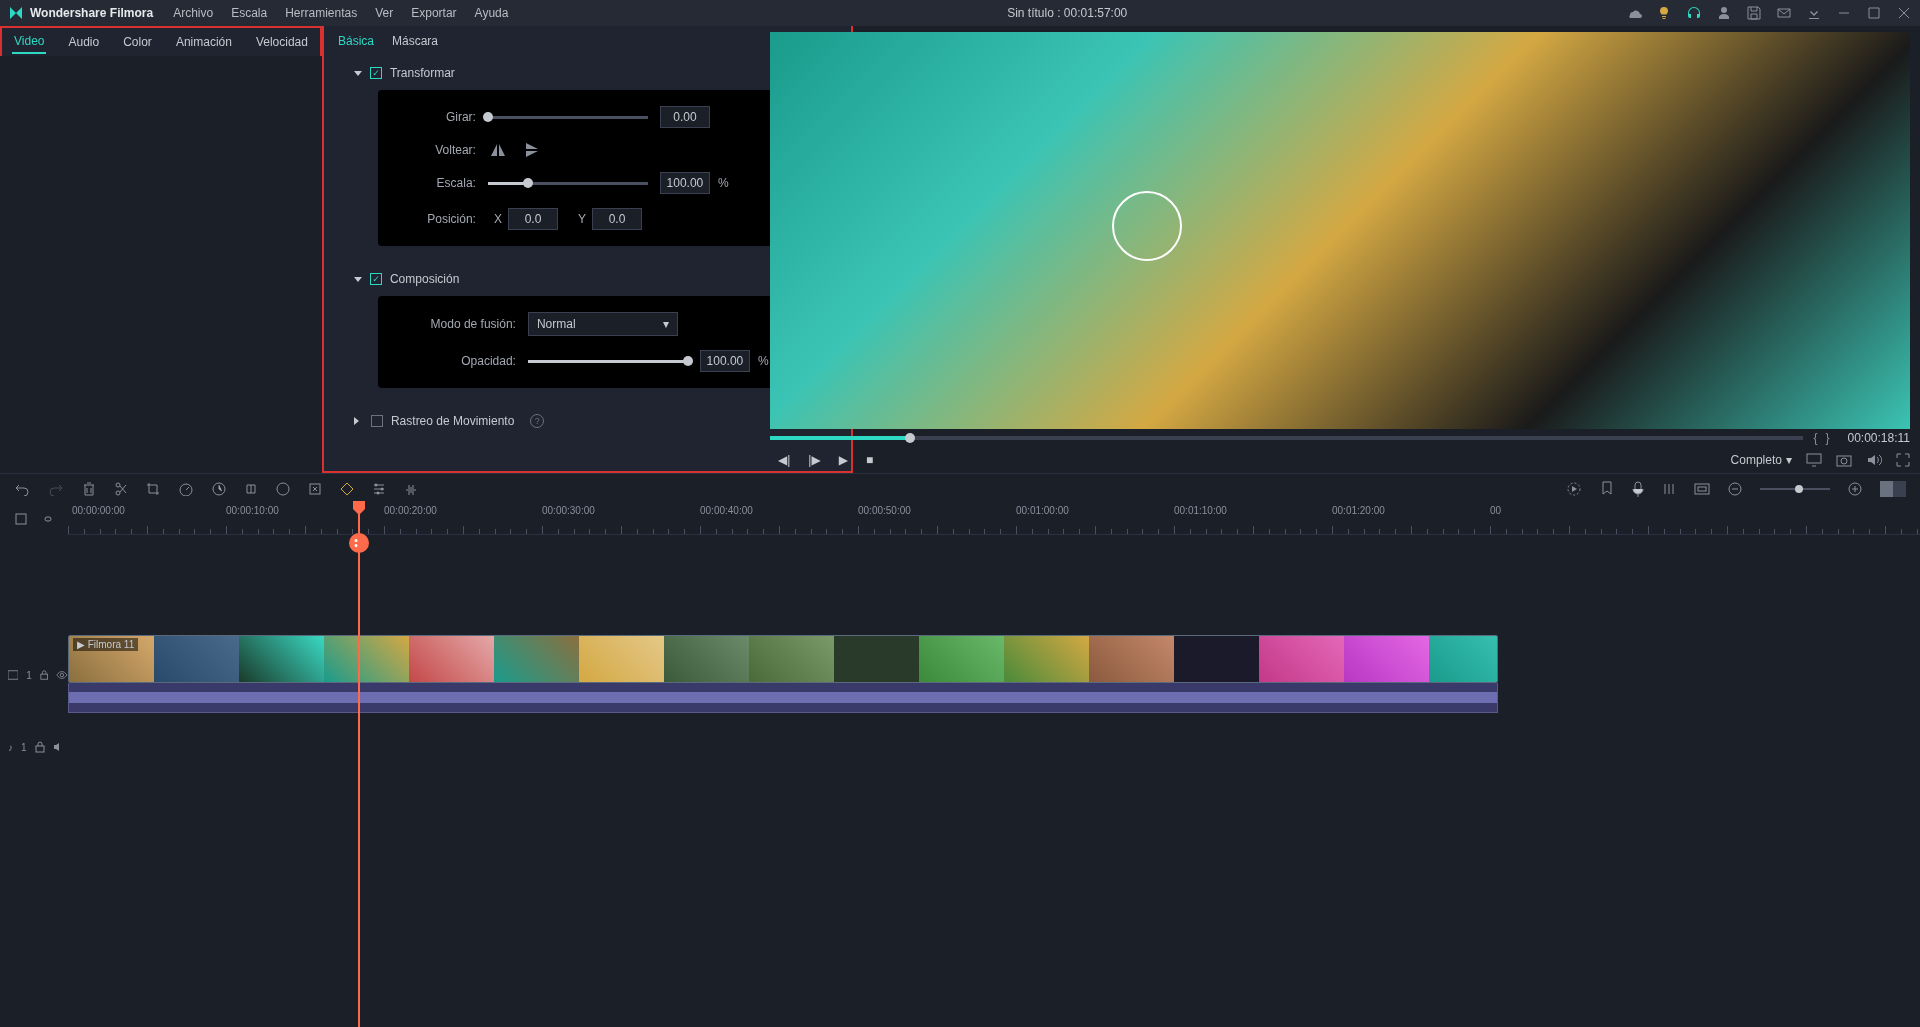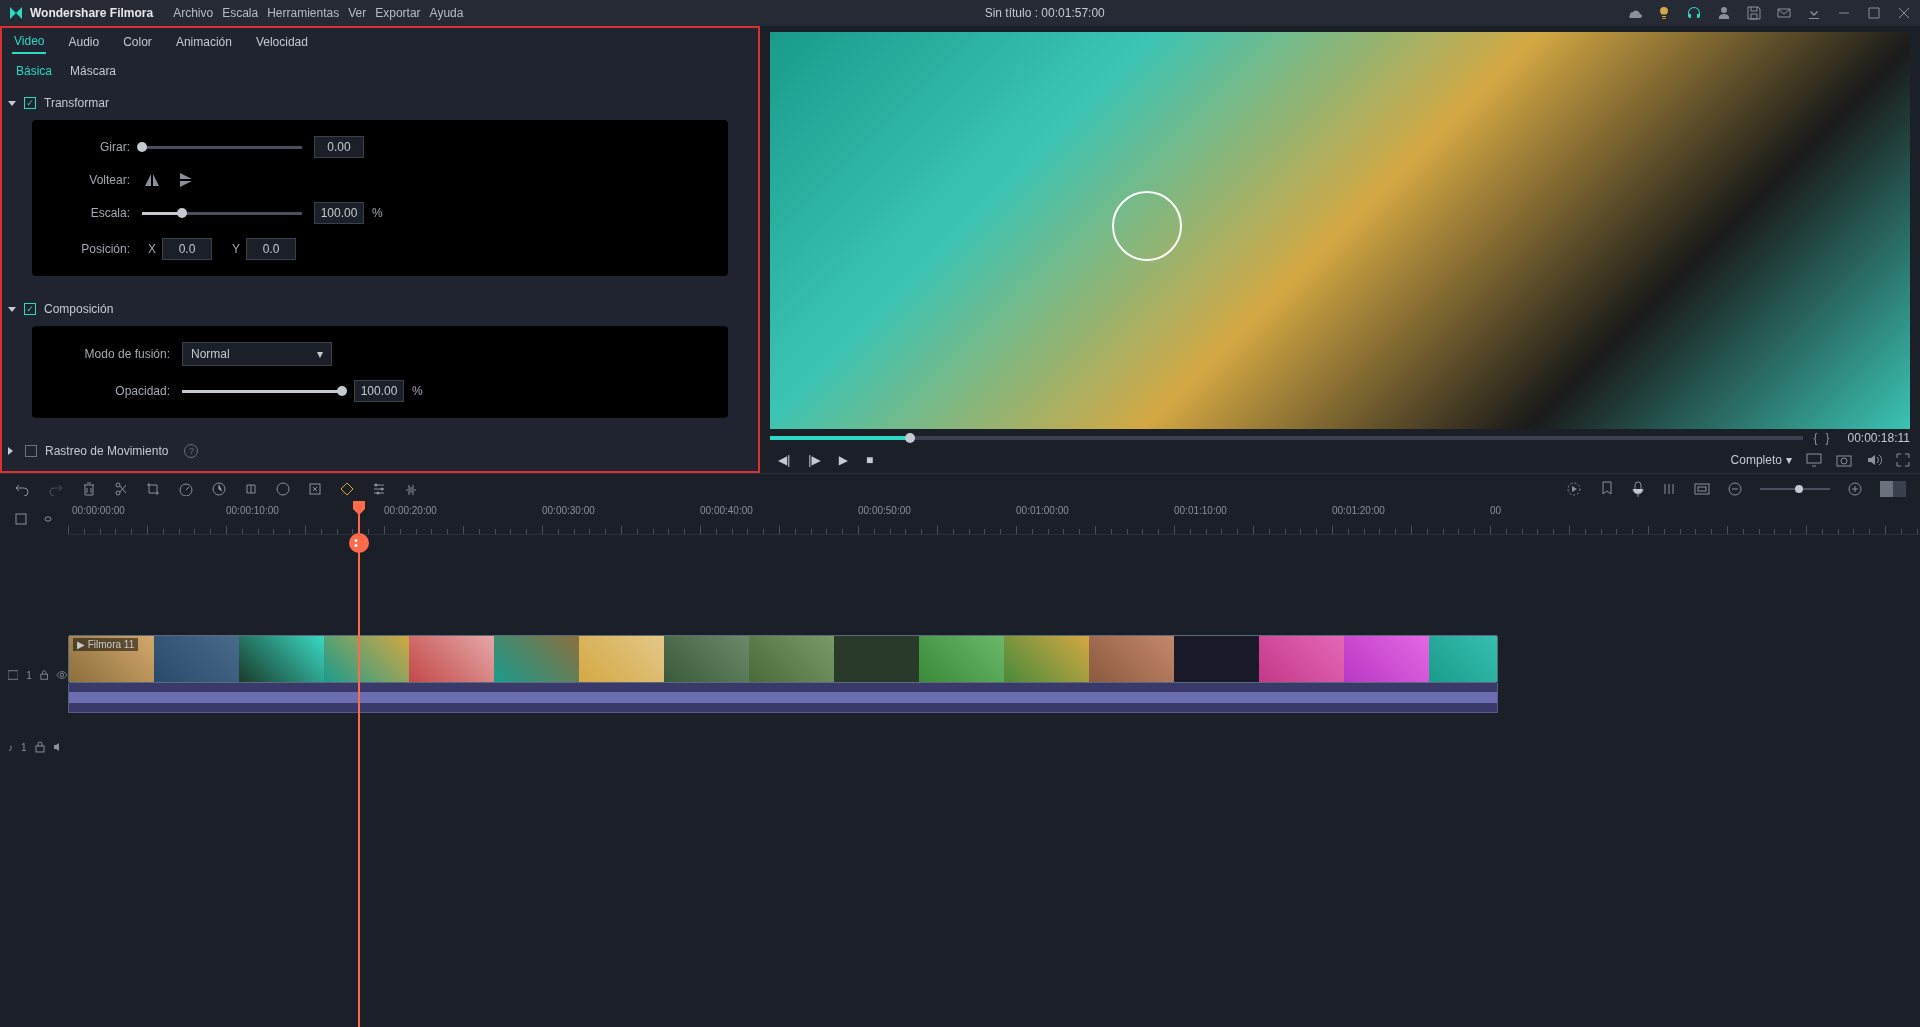--- a/index.html
+++ b/index.html
@@ -2,43 +2,43 @@
 <html><head>
 <meta charset="utf-8">
 <style>
 * { margin: 0; padding: 0; box-sizing: border-box; font-family: Arial, sans-serif; }
 body { background: #1a1f28; color: #c5c9d0; font-size: 12px; width: 1920px; height: 1027px; overflow: hidden; }
 
 
 .titlebar { height: 26px; background: #252a35; display: flex; align-items: center; padding: 0 8px; }
 .logo { width: 16px; height: 16px; margin-right: 6px; }
 .app-name { font-weight: bold; color: #e6e8eb; margin-right: 20px; }
-.menu-items { display: flex; gap: 9px; }
+.menu-items { display: flex; gap: 18px; }
 .menu-item { color: #b8bcc4; cursor: pointer; }
 .title-center { flex: 1; text-align: center; color: #c5c9d0; }
 .title-right { display: flex; gap: 14px; align-items: center; }
 .title-right svg, .title-right span.icon { width: 16px; height: 16px; cursor: pointer; }
 
 
 .main { display: flex; height: 447px; }
-.left-panel { width: 760px; display: flex; flex-direction: column; }
+.left-panel { width: 760px; display: flex; flex-direction: row; }
 .right-panel { flex: 1; padding: 6px 10px 0 10px; display: flex; flex-direction: column; }
 
 
 .prop-tabs { height: 30px; border: 2px solid #d93030; border-bottom: none; display: flex; align-items: center; padding: 0 10px; gap: 20px; background: #1f2430; }
 .prop-tab { cursor: pointer; padding: 4px 2px; }
 .prop-tab.active { color: #2ed9c3; border-bottom: 2px solid #2ed9c3; }
 
 
 .prop-body { flex: 1; border: 2px solid #d93030; border-top: none; background: #1f2430; display: flex; flex-direction: column; }
 .sub-tabs { display: flex; gap: 18px; padding: 8px 14px 6px 14px; }
 .sub-tab { cursor: pointer; }
 .sub-tab.active { color: #2ed9c3; }
 
-.section { padding: 6px 6px; }
+.section { padding: 6px 30px; }
 .section-header { display: flex; align-items: center; gap: 8px; padding: 6px 0; cursor: pointer; }
 .section-header .arrow { width: 0; height: 0; border-left: 4px solid transparent; border-right: 4px solid transparent; border-top: 5px solid #c5c9d0; }
 .section-header .arrow.collapsed { border-top: none; border-bottom: none; border-left: 5px solid #c5c9d0; border-top: 4px solid transparent; border-bottom: 4px solid transparent; }
 .checkbox { width: 12px; height: 12px; border: 1px solid #2ed9c3; display: inline-flex; align-items: center; justify-content: center; }
 .checkbox.checked::after { content: '✓'; color: #2ed9c3; font-size: 9px; }
 .checkbox-empty { width: 12px; height: 12px; border: 1px solid #6a7280; }
 
 .section-content { background: #000000; border-radius: 4px; margin: 4px 24px 8px 24px; padding: 16px 28px; }
 .row { display: flex; align-items: center; margin-bottom: 14px; }
 .row:last-child { margin-bottom: 0; }

